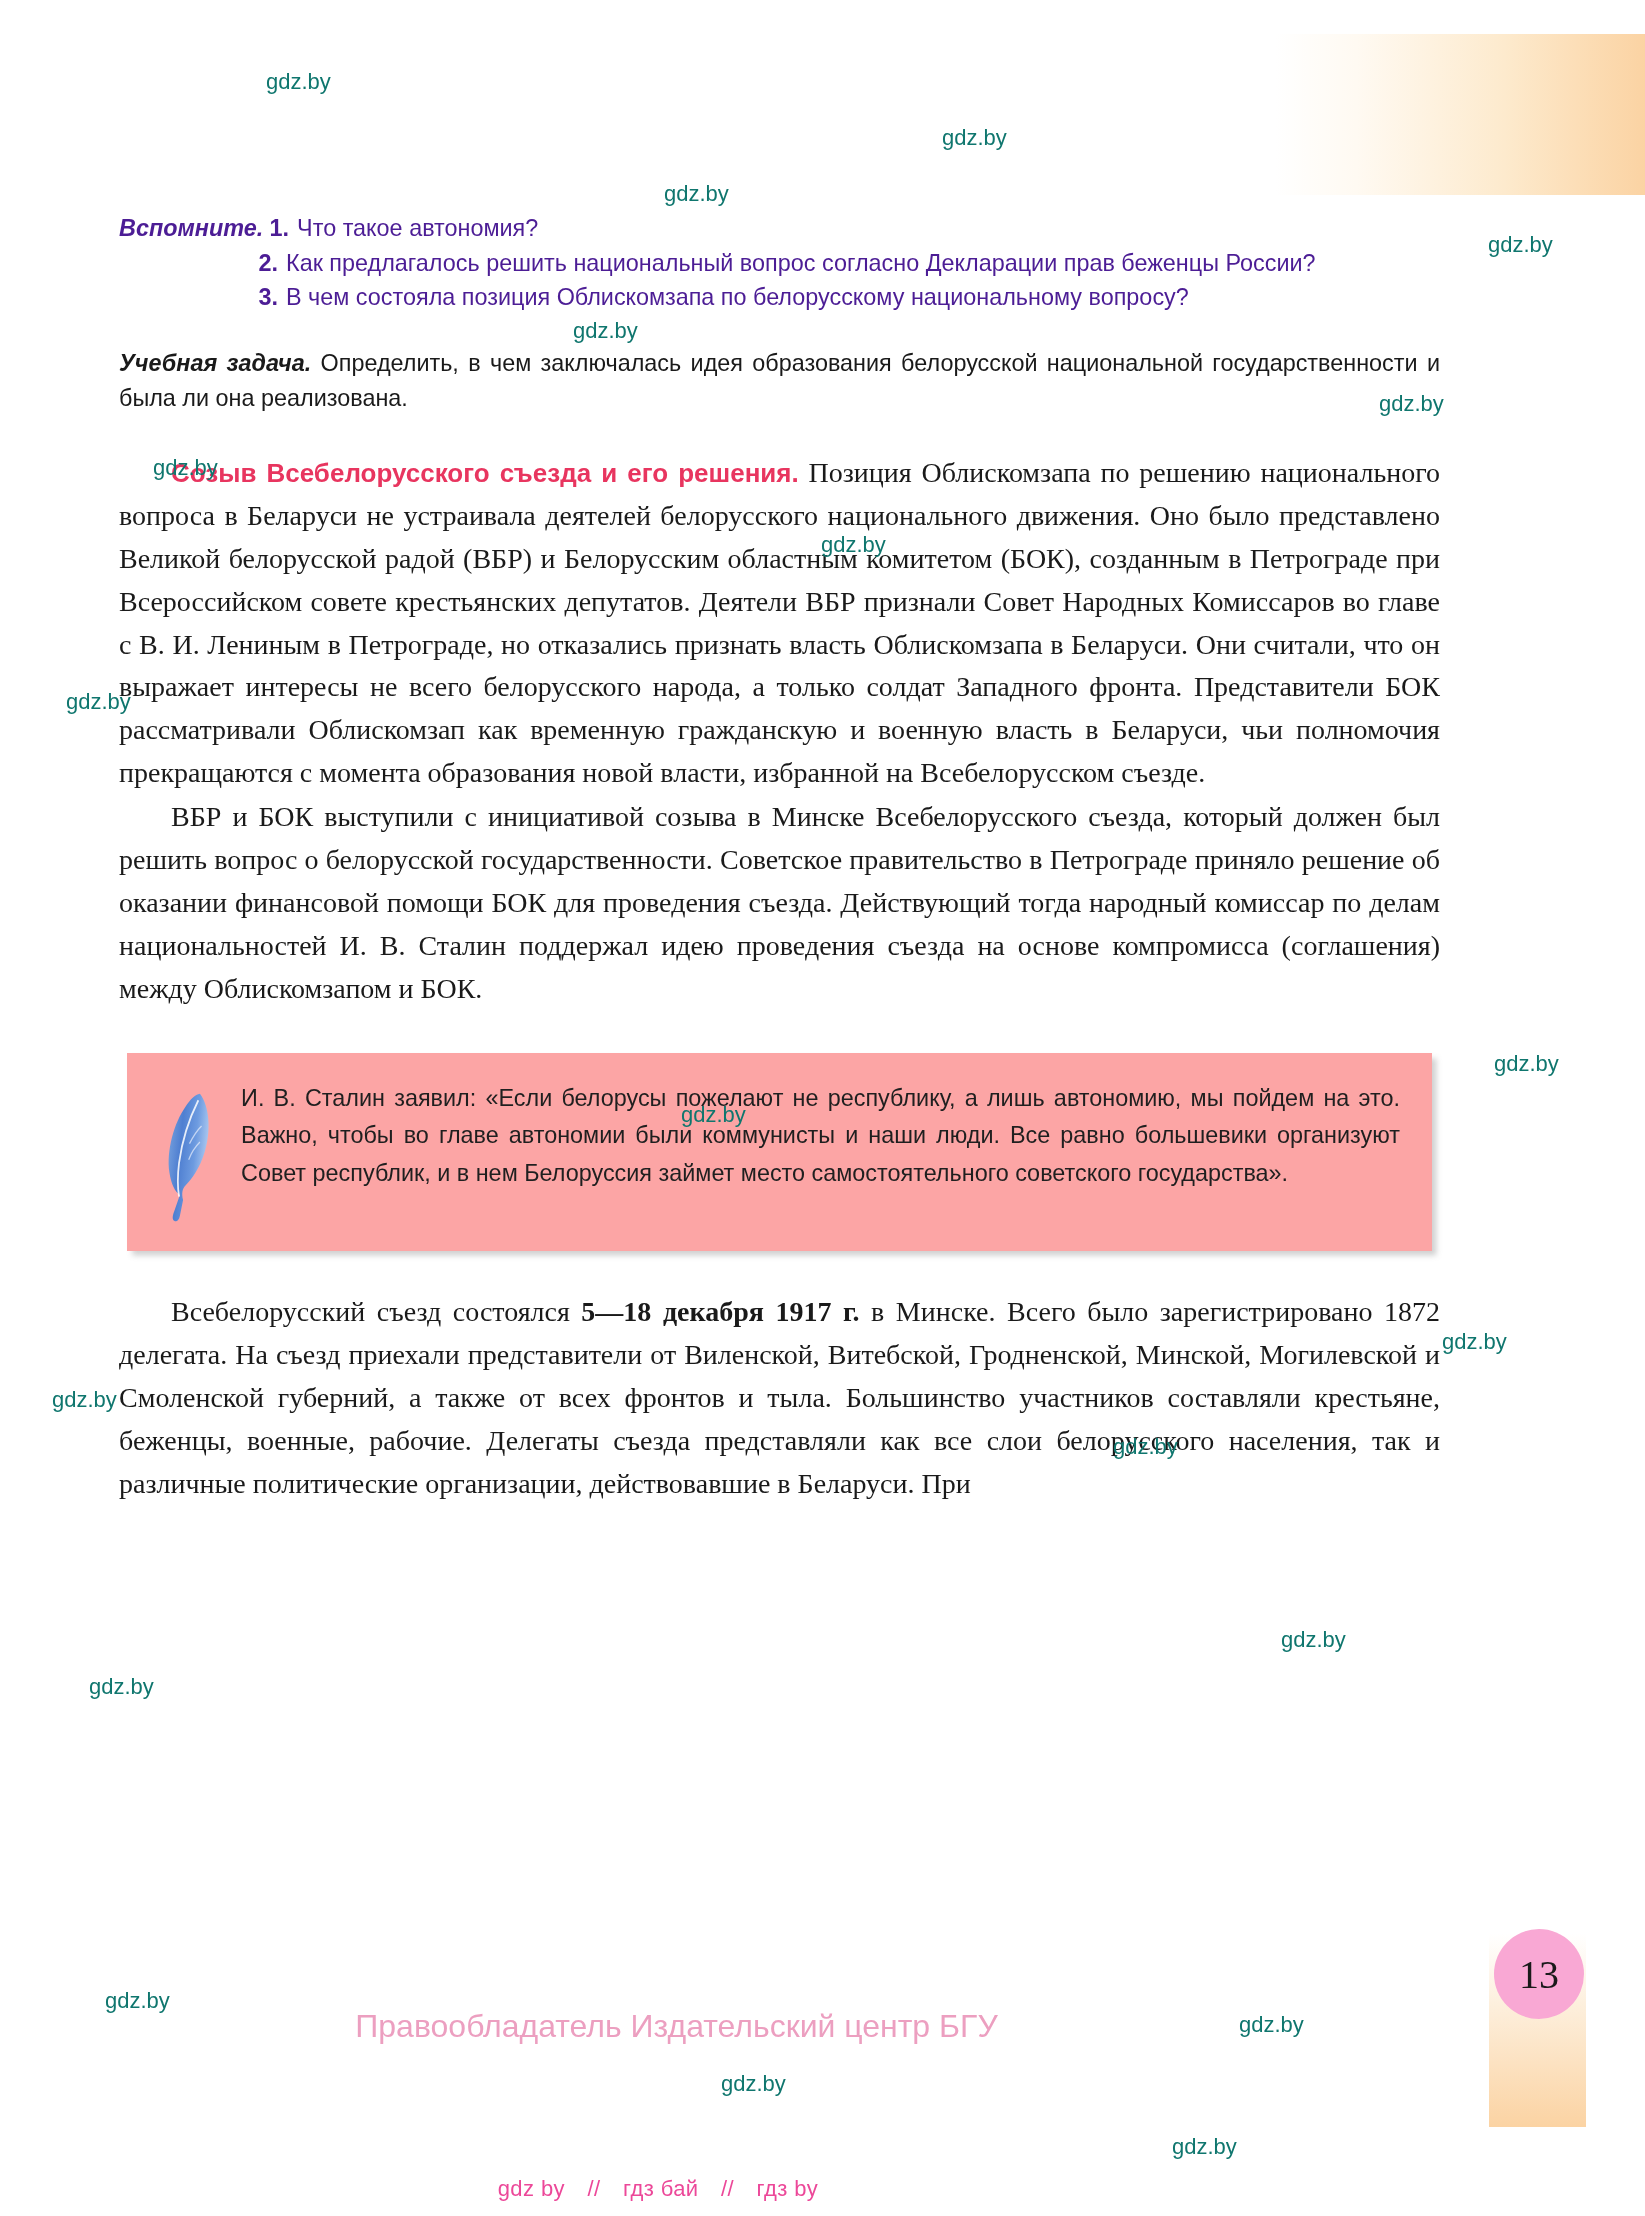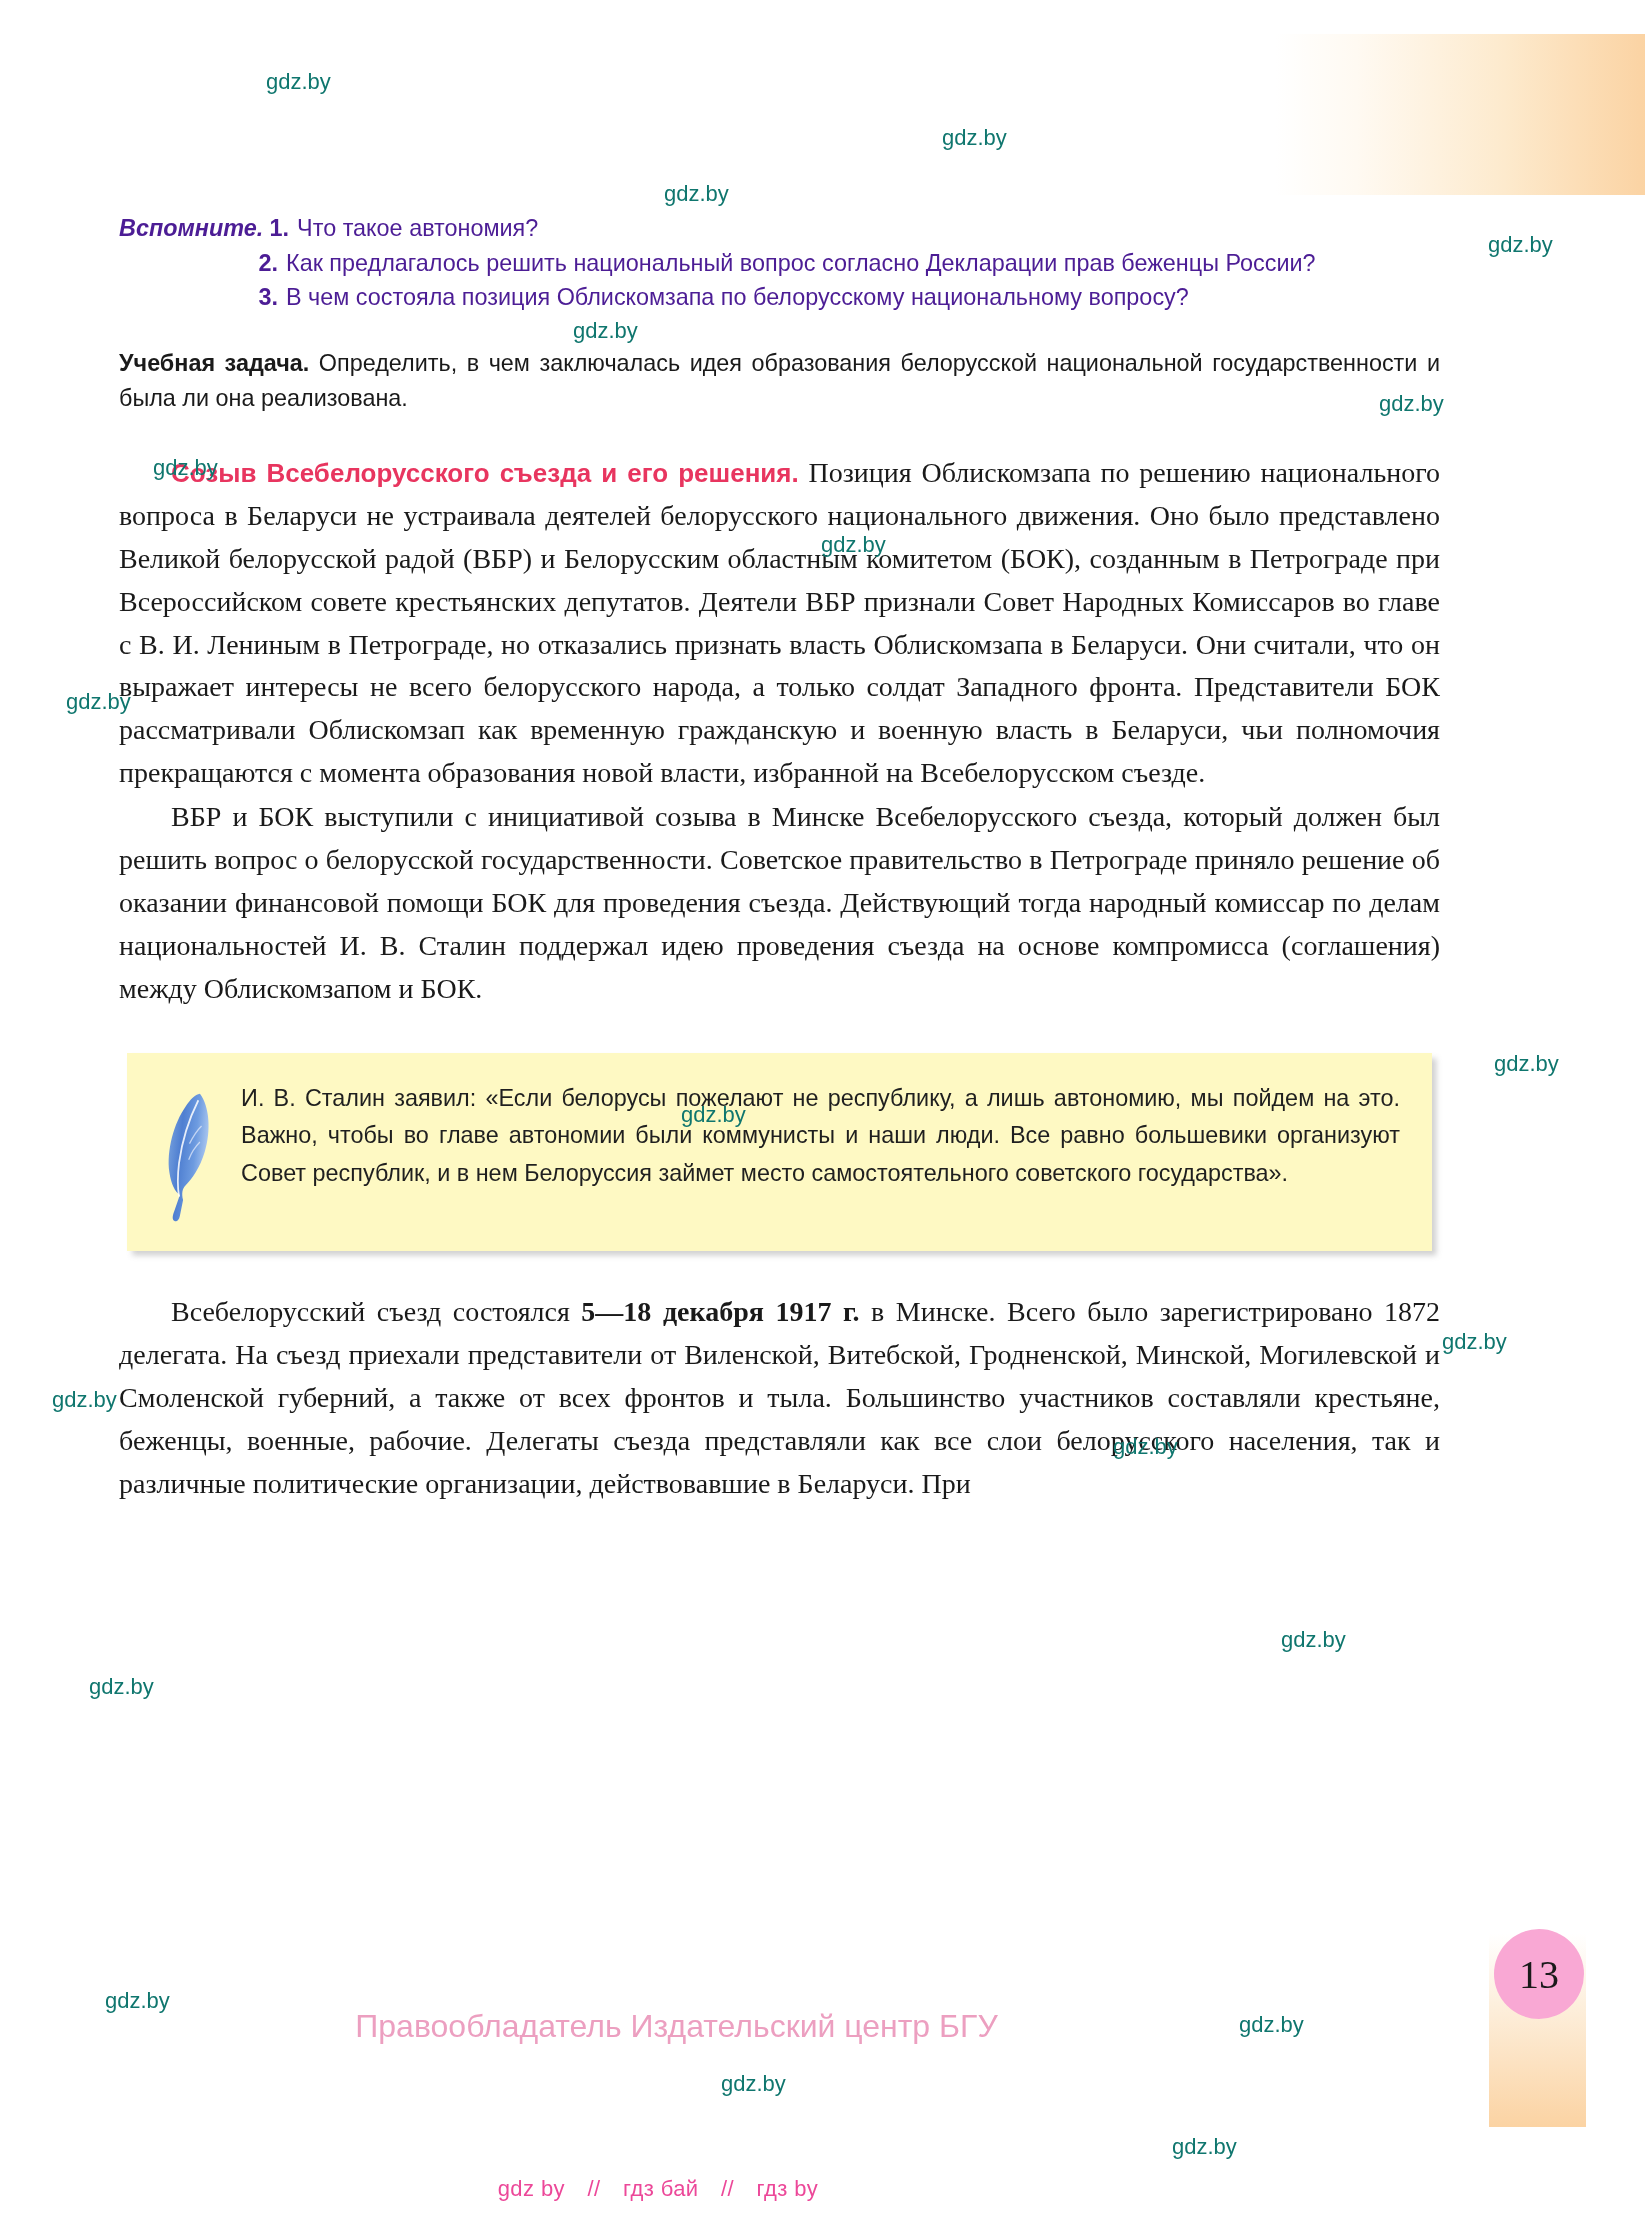--- a/index.html
+++ b/index.html
@@ -120,20 +120,21 @@
   
   .task {
     font-family: "Liberation Sans", sans-serif;
     font-size: 23.4px;
     line-height: 1.48;
     text-align: justify;
     margin-bottom: 37px;
   }
   .task-lead {
     font-weight: bold;
+    font-style: italic;
   }
 
   
   .body-para {
     font-family: "Liberation Serif", serif;
     font-size: 28px;
     line-height: 1.53;
     text-align: justify;
     text-indent: 52px;
     margin: 0 0 1.6px 0;
@@ -144,21 +145,21 @@
     font-weight: bold;
     font-size: 26px;
     color: #e8355f;
   }
 
   
   .quote-box {
     position: relative;
     margin: 42px 0 40px 8px;
     width: 1305px;
-    background: #fef9c3;
+    background: #fca5a5;
     box-shadow: 4.8px 4.8px 5.6px rgba(120,120,120,0.35);
     display: flex;
     align-items: flex-start;
     padding: 27px 32px 27px 17.7px;
     box-sizing: border-box;
   }
   .quill {
     width: 90px;
     flex: 0 0 90px;
     display: flex;

